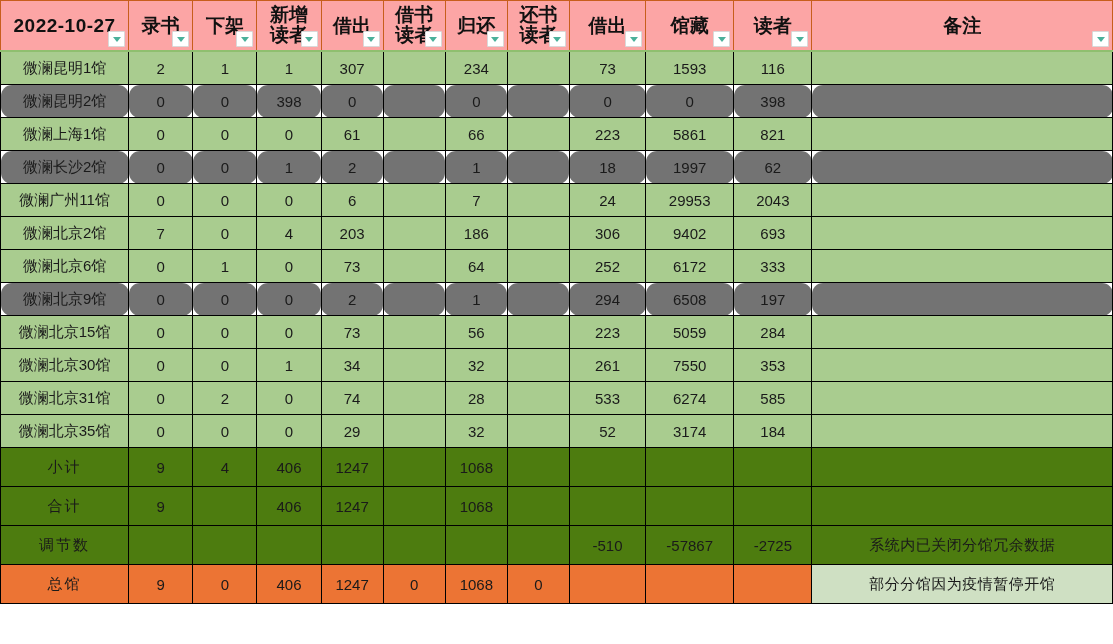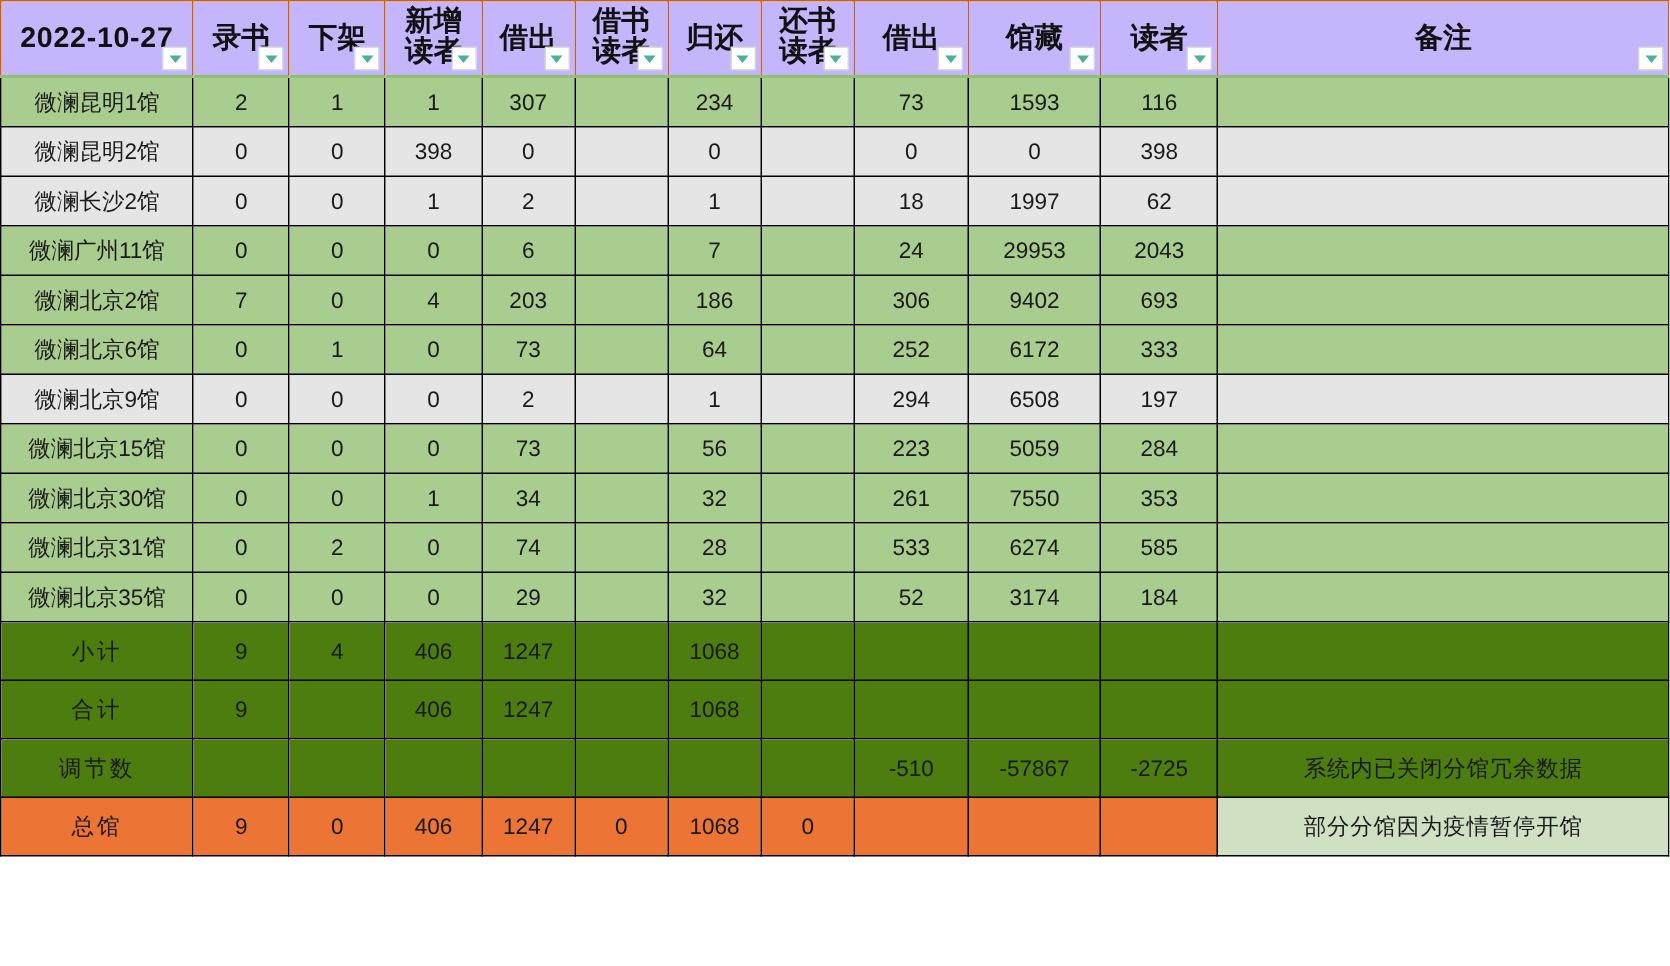--- a/index.html
+++ b/index.html
@@ -20,21 +20,21 @@
     vertical-align:middle;
     font-size:15px;
     color:#1a1a1a;
     font-weight:400;
     white-space:nowrap;
     overflow:hidden;
   }
 
   
   tr.hdr th{
-    background:#c4b5fd;
+    background:#fca5a5;
     height:49px;
     font-weight:700;
     font-size:19px;
     color:#111111;
     position:relative;
     border:1px solid #c75e1c;
     border-bottom:2px solid #8fbf6f;
   }
   th.date-cell{
     font-size:20px;
@@ -55,21 +55,21 @@
     display:block;
     width:0;height:0;
     border-left:4px solid transparent;
     border-right:4px solid transparent;
     border-top:5px solid #4ab09a;
   }
 
   
   tr.drow td{height:32px;}
   tr.band-a td{background:#a9cc8f;}
-  tr.band-b td{background:#e5e5e5;}
+  tr.band-b td{background:#737373;border-radius:11px;}
   td.name{
     text-align:left;
     padding-left:6px;
     font-size:15px;
     color:#111;
   }
   
   td.gsep, th.gsep{border-left:2px solid #000000;}
 
   
@@ -173,20 +173,34 @@
         <td>398</td>
         <td>0</td>
         <td></td>
         <td>0</td>
         <td></td>
         <td class="gsep">0</td>
         <td>0</td>
         <td>398</td>
         <td class="remark"></td>
       </tr>
+      <tr class="drow band-a">
+        <td class="name">微澜上海1馆</td>
+        <td>0</td>
+        <td>0</td>
+        <td>0</td>
+        <td>61</td>
+        <td></td>
+        <td>66</td>
+        <td></td>
+        <td class="gsep">223</td>
+        <td>5861</td>
+        <td>821</td>
+        <td class="remark"></td>
+      </tr>
       <tr class="drow band-b">
         <td class="name">微澜长沙2馆</td>
         <td>0</td>
         <td>0</td>
         <td>1</td>
         <td>2</td>
         <td></td>
         <td>1</td>
         <td></td>
         <td class="gsep">18</td>

